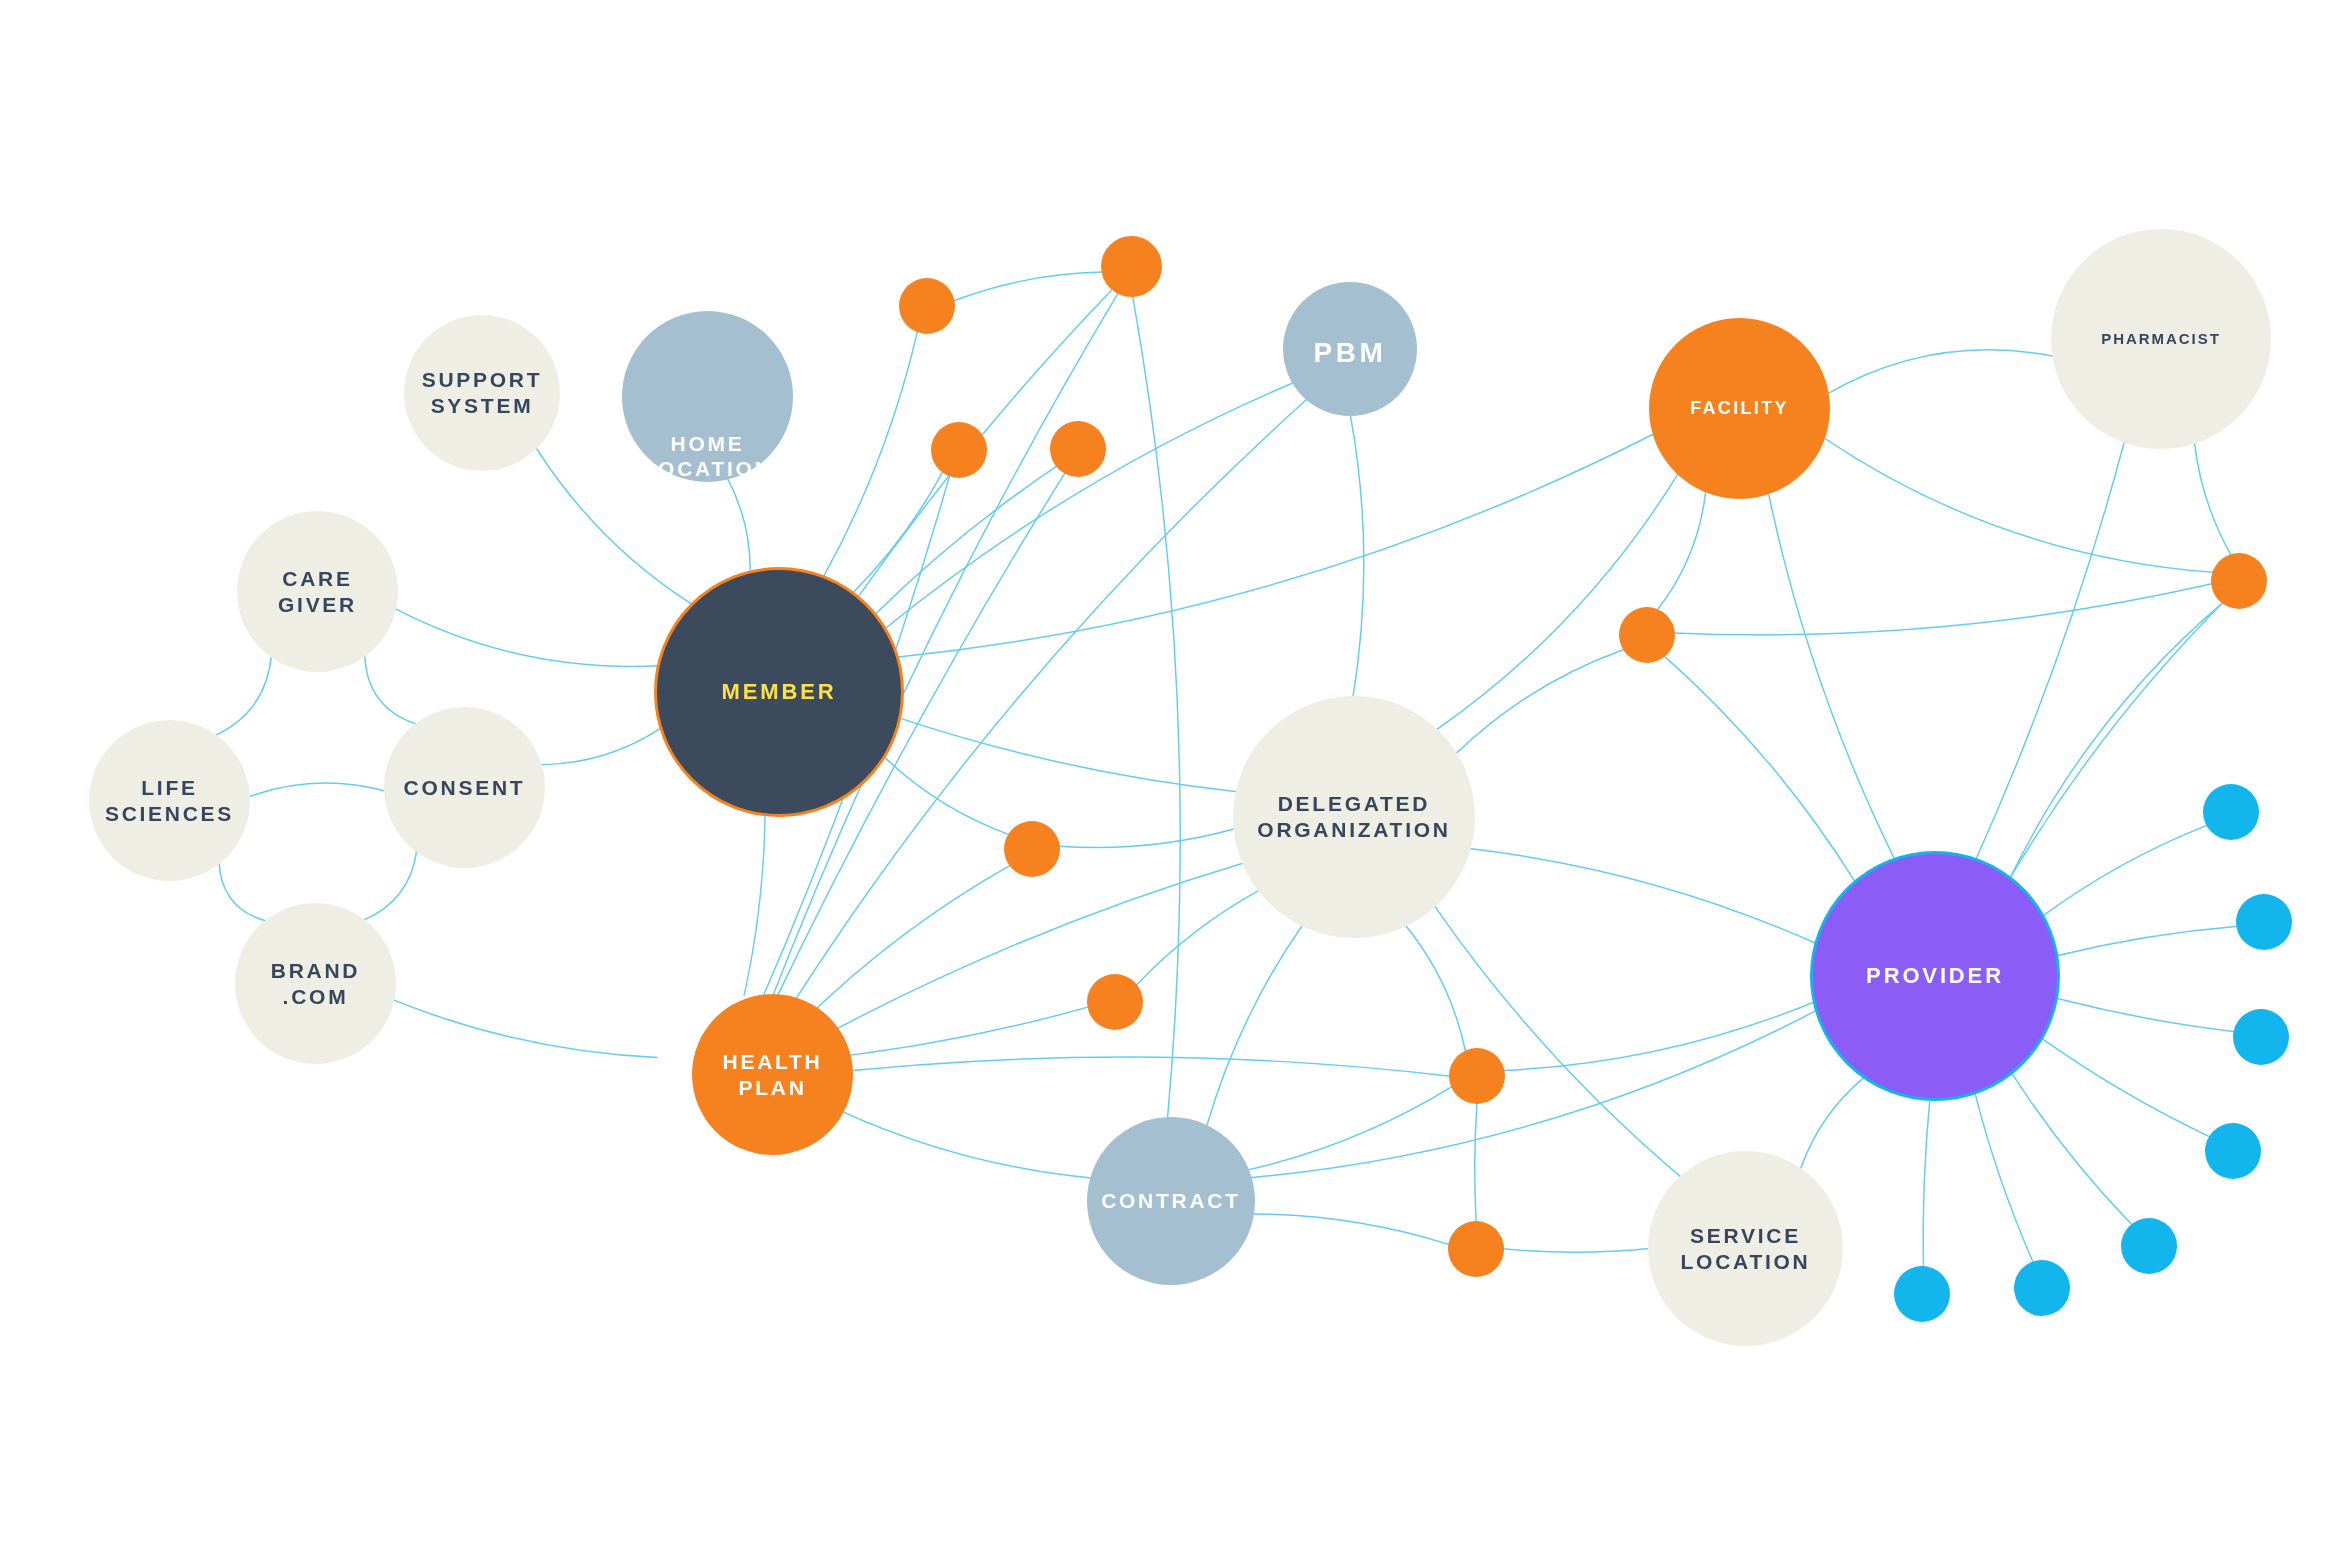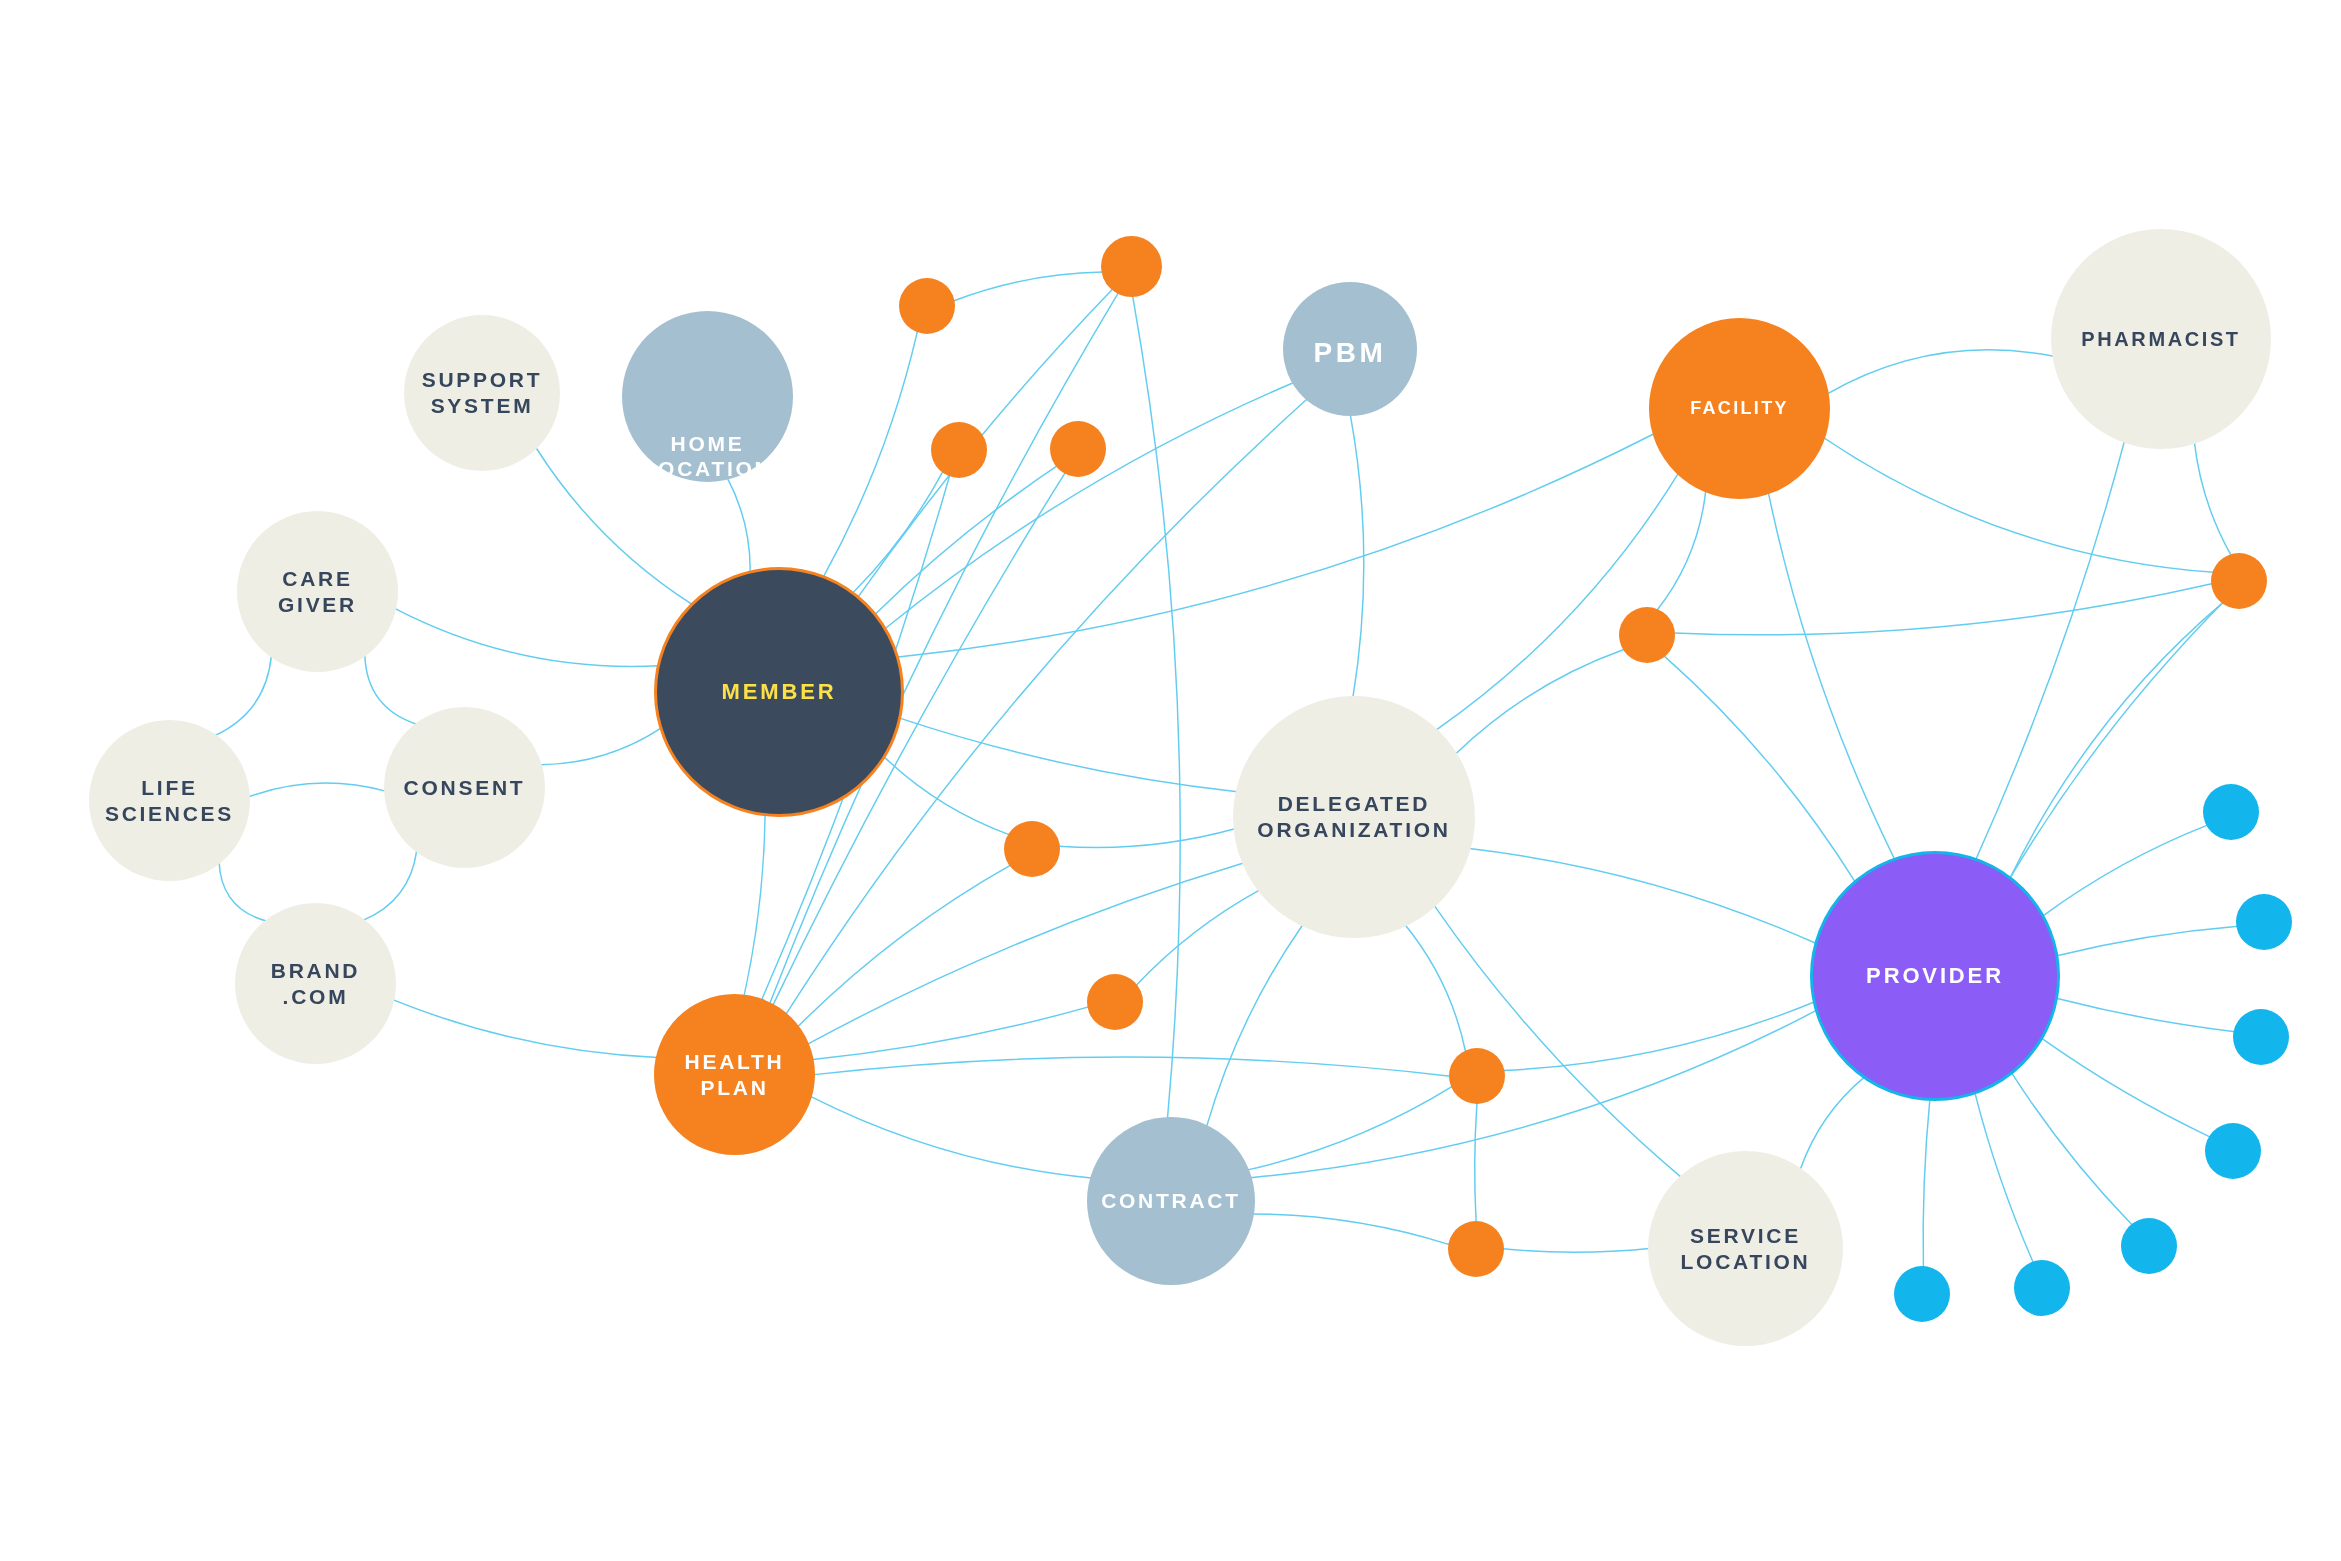--- a/index.html
+++ b/index.html
@@ -151,21 +151,21 @@
       <div class="node style-cream" style="left: 384px; top: 707px; width: 161px; height: 161px;">
         <span class="node-label" style="font-size: 21px;">CONSENT</span>
       </div>
       <div class="node style-cream" style="left: 235px; top: 903px; width: 161px; height: 161px;">
         <span class="node-label" style="font-size: 21px;">BRAND
 .COM</span>
       </div>
       <div class="node style-navy-orange" style="left: 654px; top: 567px; width: 250px; height: 250px;">
         <span class="node-label" style="font-size: 22px;">MEMBER</span>
       </div>
-      <div class="node style-orange" style="left: 654px; top: 994px; width: 161px; height: 161px;">
+      <div class="node style-orange" style="left: 692px; top: 994px; width: 161px; height: 161px;">
         <span class="node-label" style="font-size: 21px;">HEALTH
 PLAN</span>
       </div>
       <div class="node style-slate" style="left: 1283px; top: 282px; width: 134px; height: 134px;">
         <span class="node-label" style="font-size: 28px; margin-top: 8px;">PBM</span>
       </div>
       <div class="node style-cream" style="left: 1233px; top: 696px; width: 242px; height: 242px;">
         <span class="node-label" style="font-size: 21px;">DELEGATED
 ORGANIZATION</span>
       </div>
@@ -173,21 +173,21 @@
         <span class="node-label" style="font-size: 21px;">CONTRACT</span>
       </div>
       <div class="node style-cream" style="left: 1648px; top: 1151px; width: 195px; height: 195px;">
         <span class="node-label" style="font-size: 21px;">SERVICE
 LOCATION</span>
       </div>
       <div class="node style-orange" style="left: 1649px; top: 318px; width: 181px; height: 181px;">
         <span class="node-label" style="font-size: 18px;">FACILITY</span>
       </div>
       <div class="node style-cream" style="left: 2051px; top: 229px; width: 220px; height: 220px;">
-        <span class="node-label" style="font-size: 20px;">PHARMACIST</span>
+        <span class="node-label" style="font-size: 15px;">PHARMACIST</span>
       </div>
       <div class="node style-navy-cyan" style="left: 1810px; top: 851px; width: 250px; height: 250px;">
         <span class="node-label" style="font-size: 22px;">PROVIDER</span>
       </div>
       <div class="node style-dot-orange" style="left: 899px; top: 278px; width: 56px; height: 56px;"></div>
       <div class="node style-dot-orange" style="left: 1101px; top: 236px; width: 61px; height: 61px;"></div>
       <div class="node style-dot-orange" style="left: 931px; top: 422px; width: 56px; height: 56px;"></div>
       <div class="node style-dot-orange" style="left: 1050px; top: 421px; width: 56px; height: 56px;"></div>
       <div class="node style-dot-orange" style="left: 1004px; top: 821px; width: 56px; height: 56px;"></div>
       <div class="node style-dot-orange" style="left: 1087px; top: 974px; width: 56px; height: 56px;"></div>

